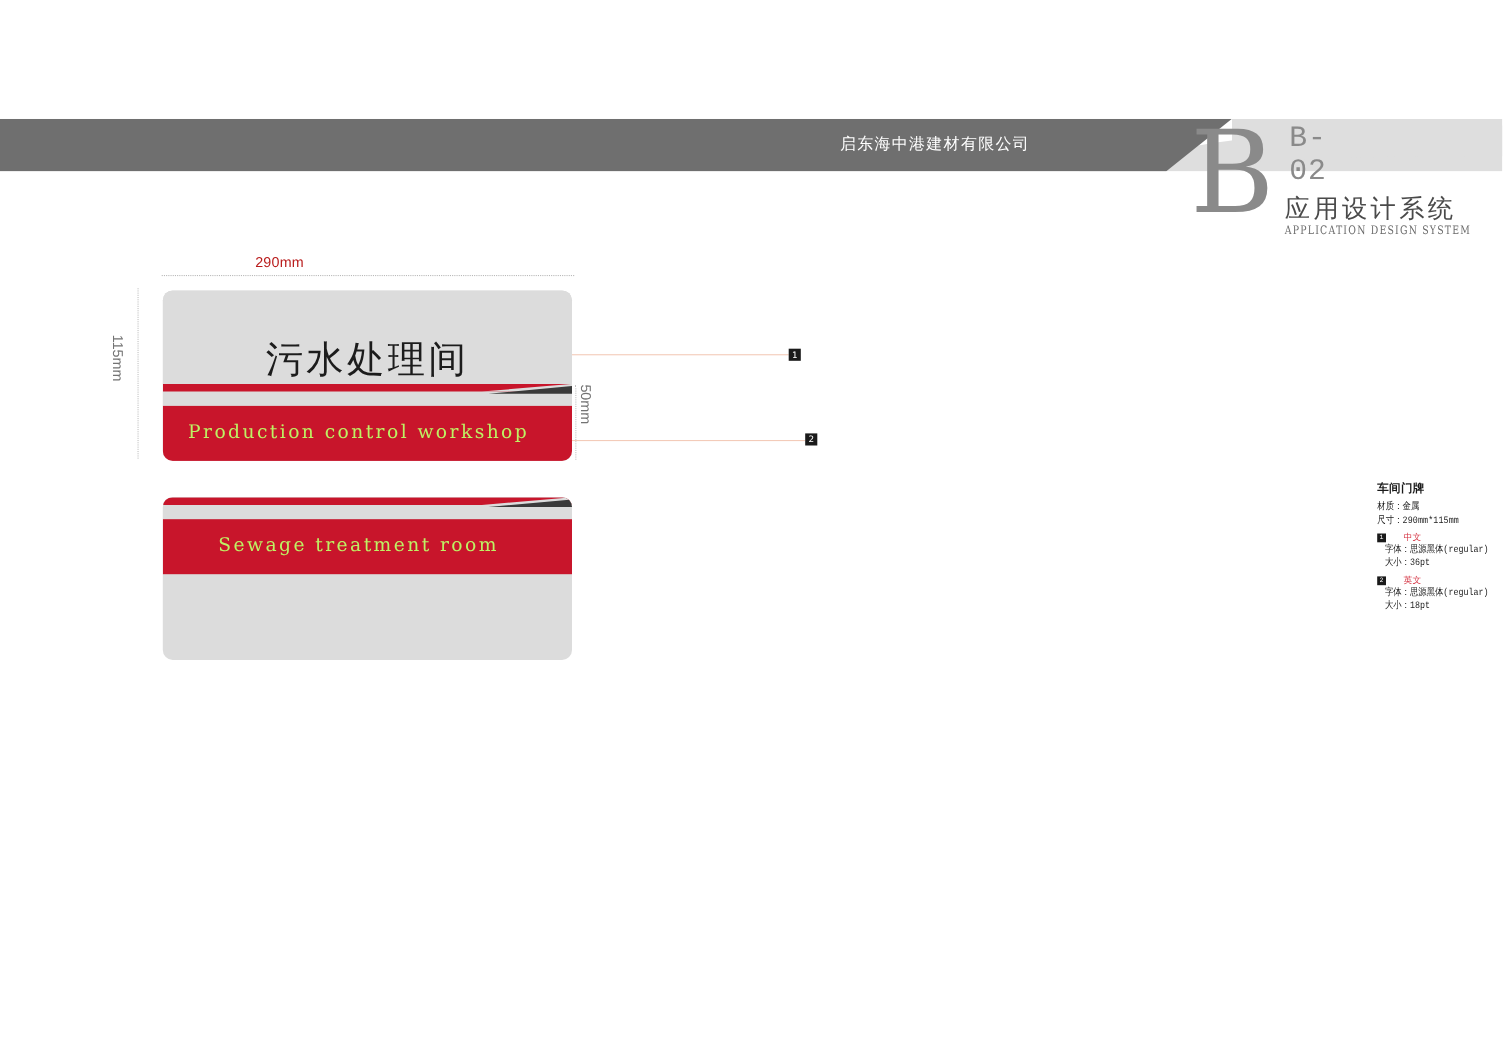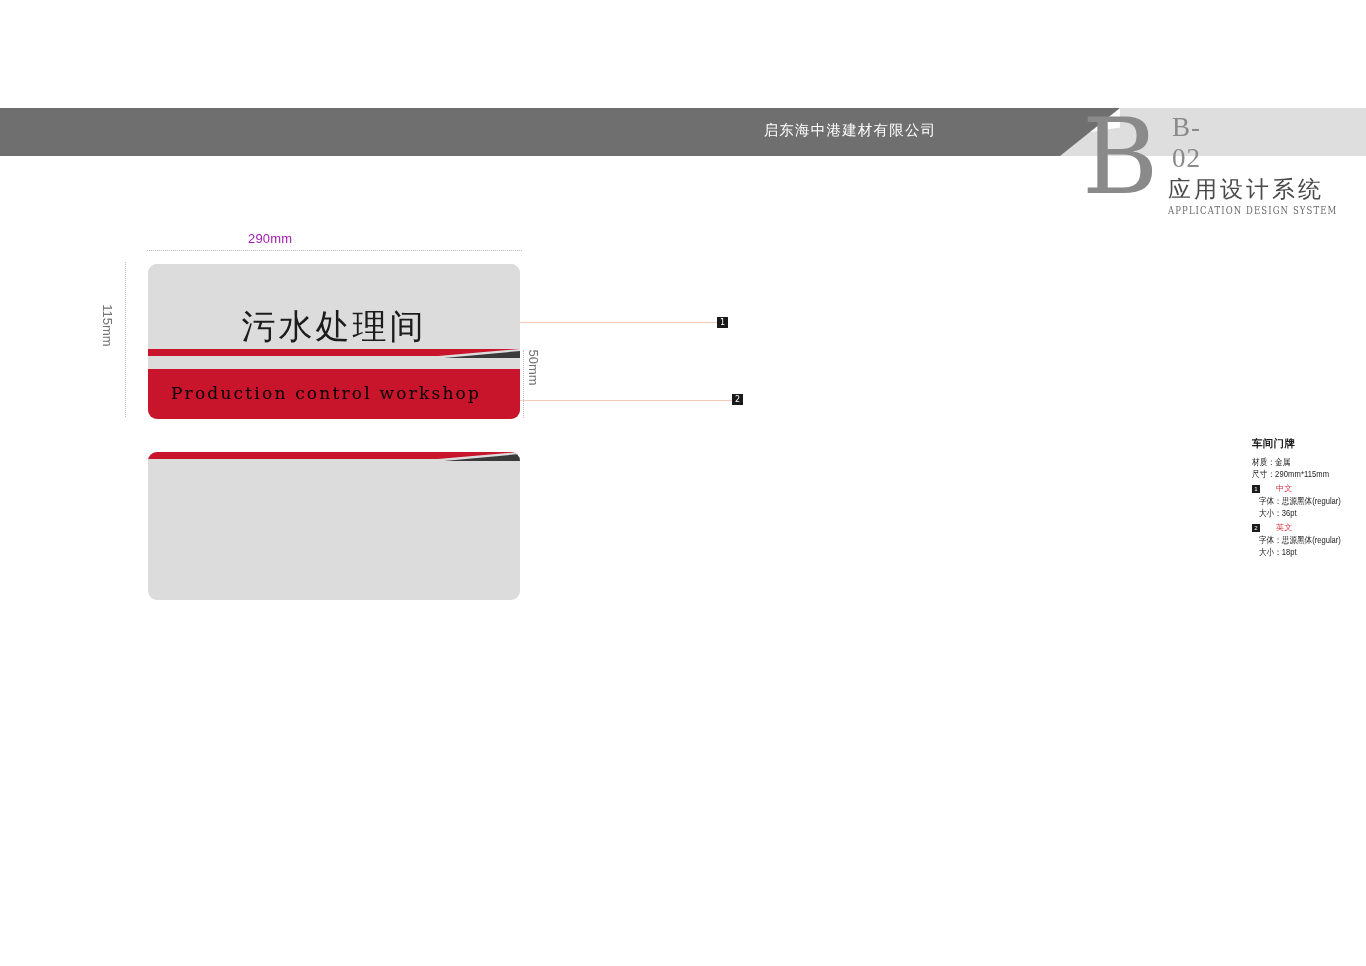--- a/index.html
+++ b/index.html
@@ -43,21 +43,21 @@
     left: 1082px; top: 105px;
     font-family: "DejaVu Serif", "Liberation Serif", serif;
     font-size: 104px;
     line-height: 1;
     color: #8a8a8a;
     font-weight: 400;
   }
   .code-label {
     position: absolute;
     left: 1172px; top: 112px;
-    font-family: Liberation Serif, serif;
+    font-family: Liberation Mono, monospace;
     font-size: 27px;
     color: #8a8a8a;
     letter-spacing: 1px;
   }
   .section-cn {
     position: absolute;
     left: 1168px; top: 174px;
     font-family: Liberation Sans, sans-serif;
     font-size: 23px;
     color: #4a4a4a;
@@ -72,23 +72,23 @@
     color: #6a6a6a;
     letter-spacing: 1.1px;
     white-space: nowrap;
     transform: scaleY(1.25);
     transform-origin: left top;
   }
 
   
   .dim-label-top {
     position: absolute;
-    left: 248px; top: 231px;
+    left: 232px; top: 231px;
     font-size: 13px;
-    color: #a21caf;
+    color: #b91c1c;
     letter-spacing: 0.2px;
   }
   .dim-line-top {
     position: absolute;
     left: 147px; top: 250px;
     width: 375px; height: 1px;
     border-top: 1px dotted #b9b9b9;
   }
   .dim-line-left {
     position: absolute;
@@ -190,33 +190,33 @@
   }
   .plate-1 .plate-bottom { height: 50px; }
   .plate-2 .plate-bottom { height: 50px; }
 
   .plate-en {
     position: absolute;
     left: 0; right: 16px;
     text-align: center;
     font-family: "DejaVu Serif", "Liberation Serif", serif;
     font-size: 17px;
-    color: #000000;
+    color: #bef264;
     letter-spacing: 2.2px;
     white-space: nowrap;
   }
   .plate-1 .plate-en { top: 14px; }
   .plate-2 .plate-en { top: 14px; }
 
   
   .spec {
     position: absolute;
     left: 1252px; top: 437px;
     width: 110px;
-    font-family: Liberation Sans, sans-serif;
+    font-family: Liberation Mono, monospace;
     color: #1a1a1a;
   }
   .spec-title {
     font-size: 10.5px;
     font-weight: bold;
     margin-bottom: 5px;
     letter-spacing: 0.3px;
   }
   .spec-line {
     font-size: 7.6px;
@@ -314,20 +314,23 @@
 
   <div class="plate plate-2">
     <div class="stripe-wrap">
       <svg class="stripe-svg" width="372" height="20" viewBox="0 0 372 20">
         <rect x="0" y="0" width="372" height="20" fill="#dcdcdc"></rect>
         <path d="M0,0 L372,0 L372,7 L0,7 Z" fill="#c8152b"></path>
         <path d="M290,7 L372,0 L372,7 Z" fill="#dcdcdc"></path>
         <path d="M296,9 L372,2 L372,9 L296,9 Z" fill="#3a3a3a"></path>
       </svg>
     </div>
+    <div class="plate-bottom">
+      <div class="plate-en">Sewage treatment room</div>
+    </div>
   </div>
 
   <div class="spec">
     <div class="spec-title">车间门牌</div>
     <div class="spec-line">材质：金属</div>
     <div class="spec-line">尺寸：290mm*115mm</div>
 
     <div class="spec-group">
       <div class="spec-head">
         <span class="spec-num">1</span>

